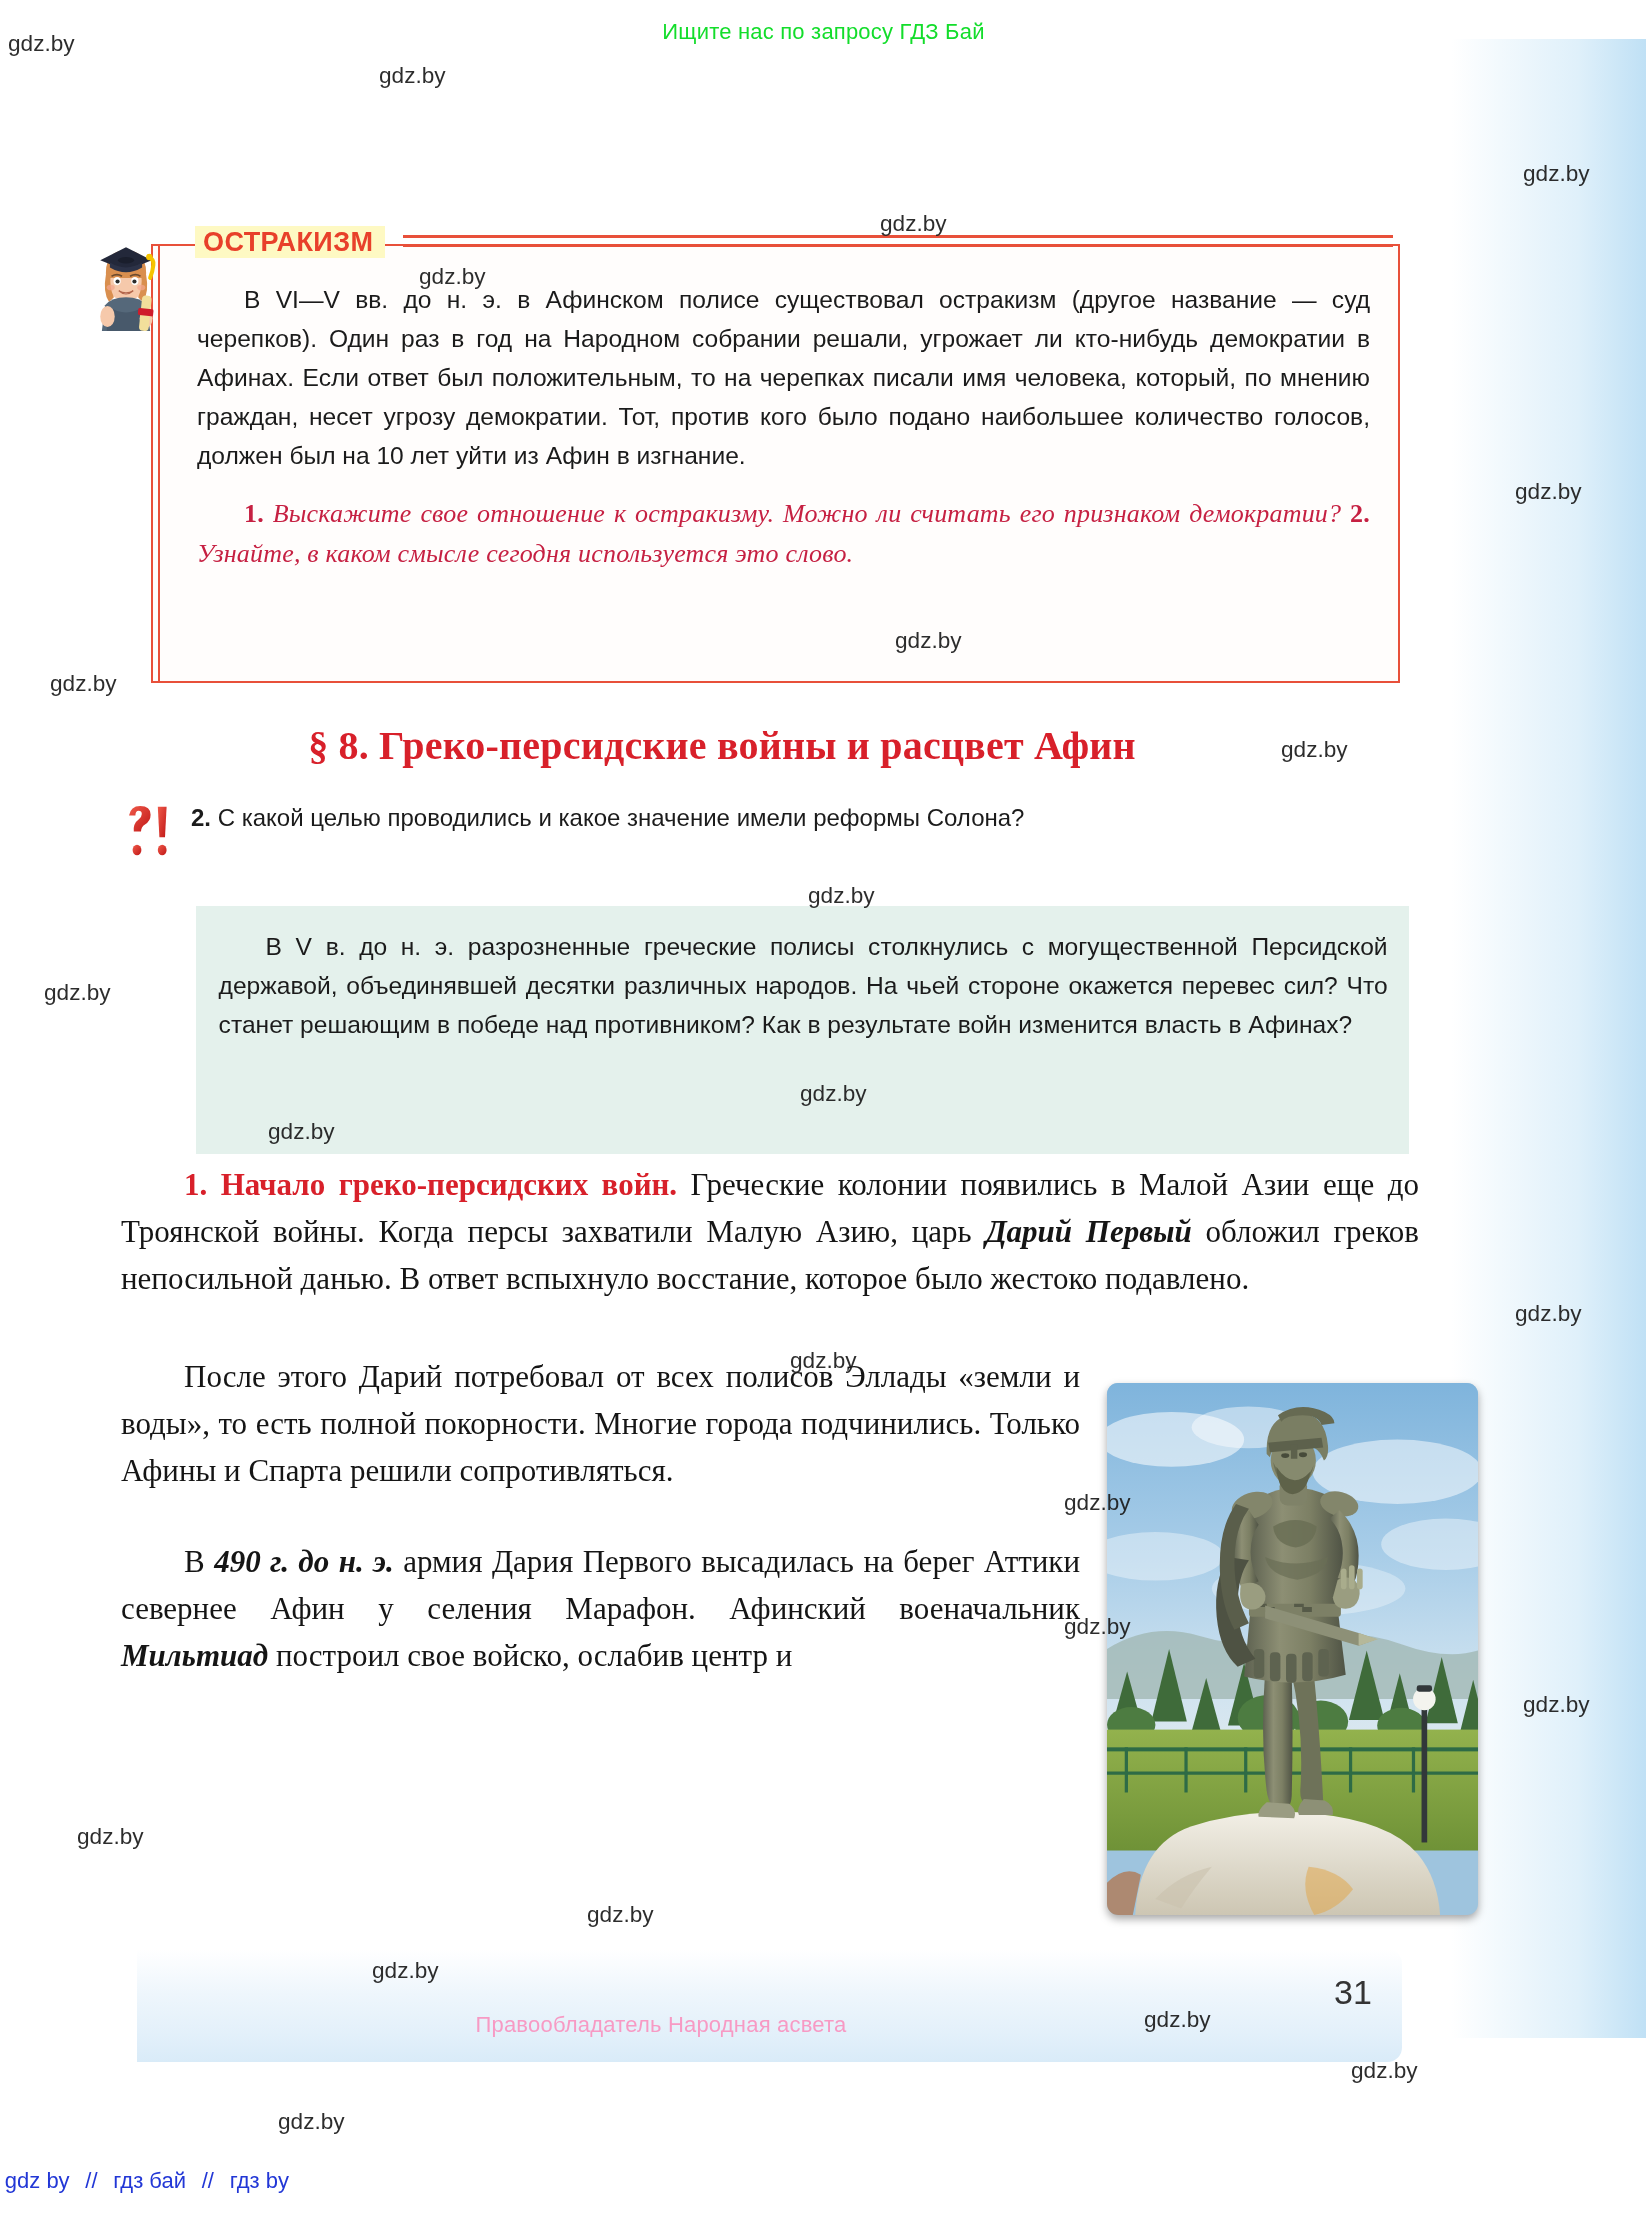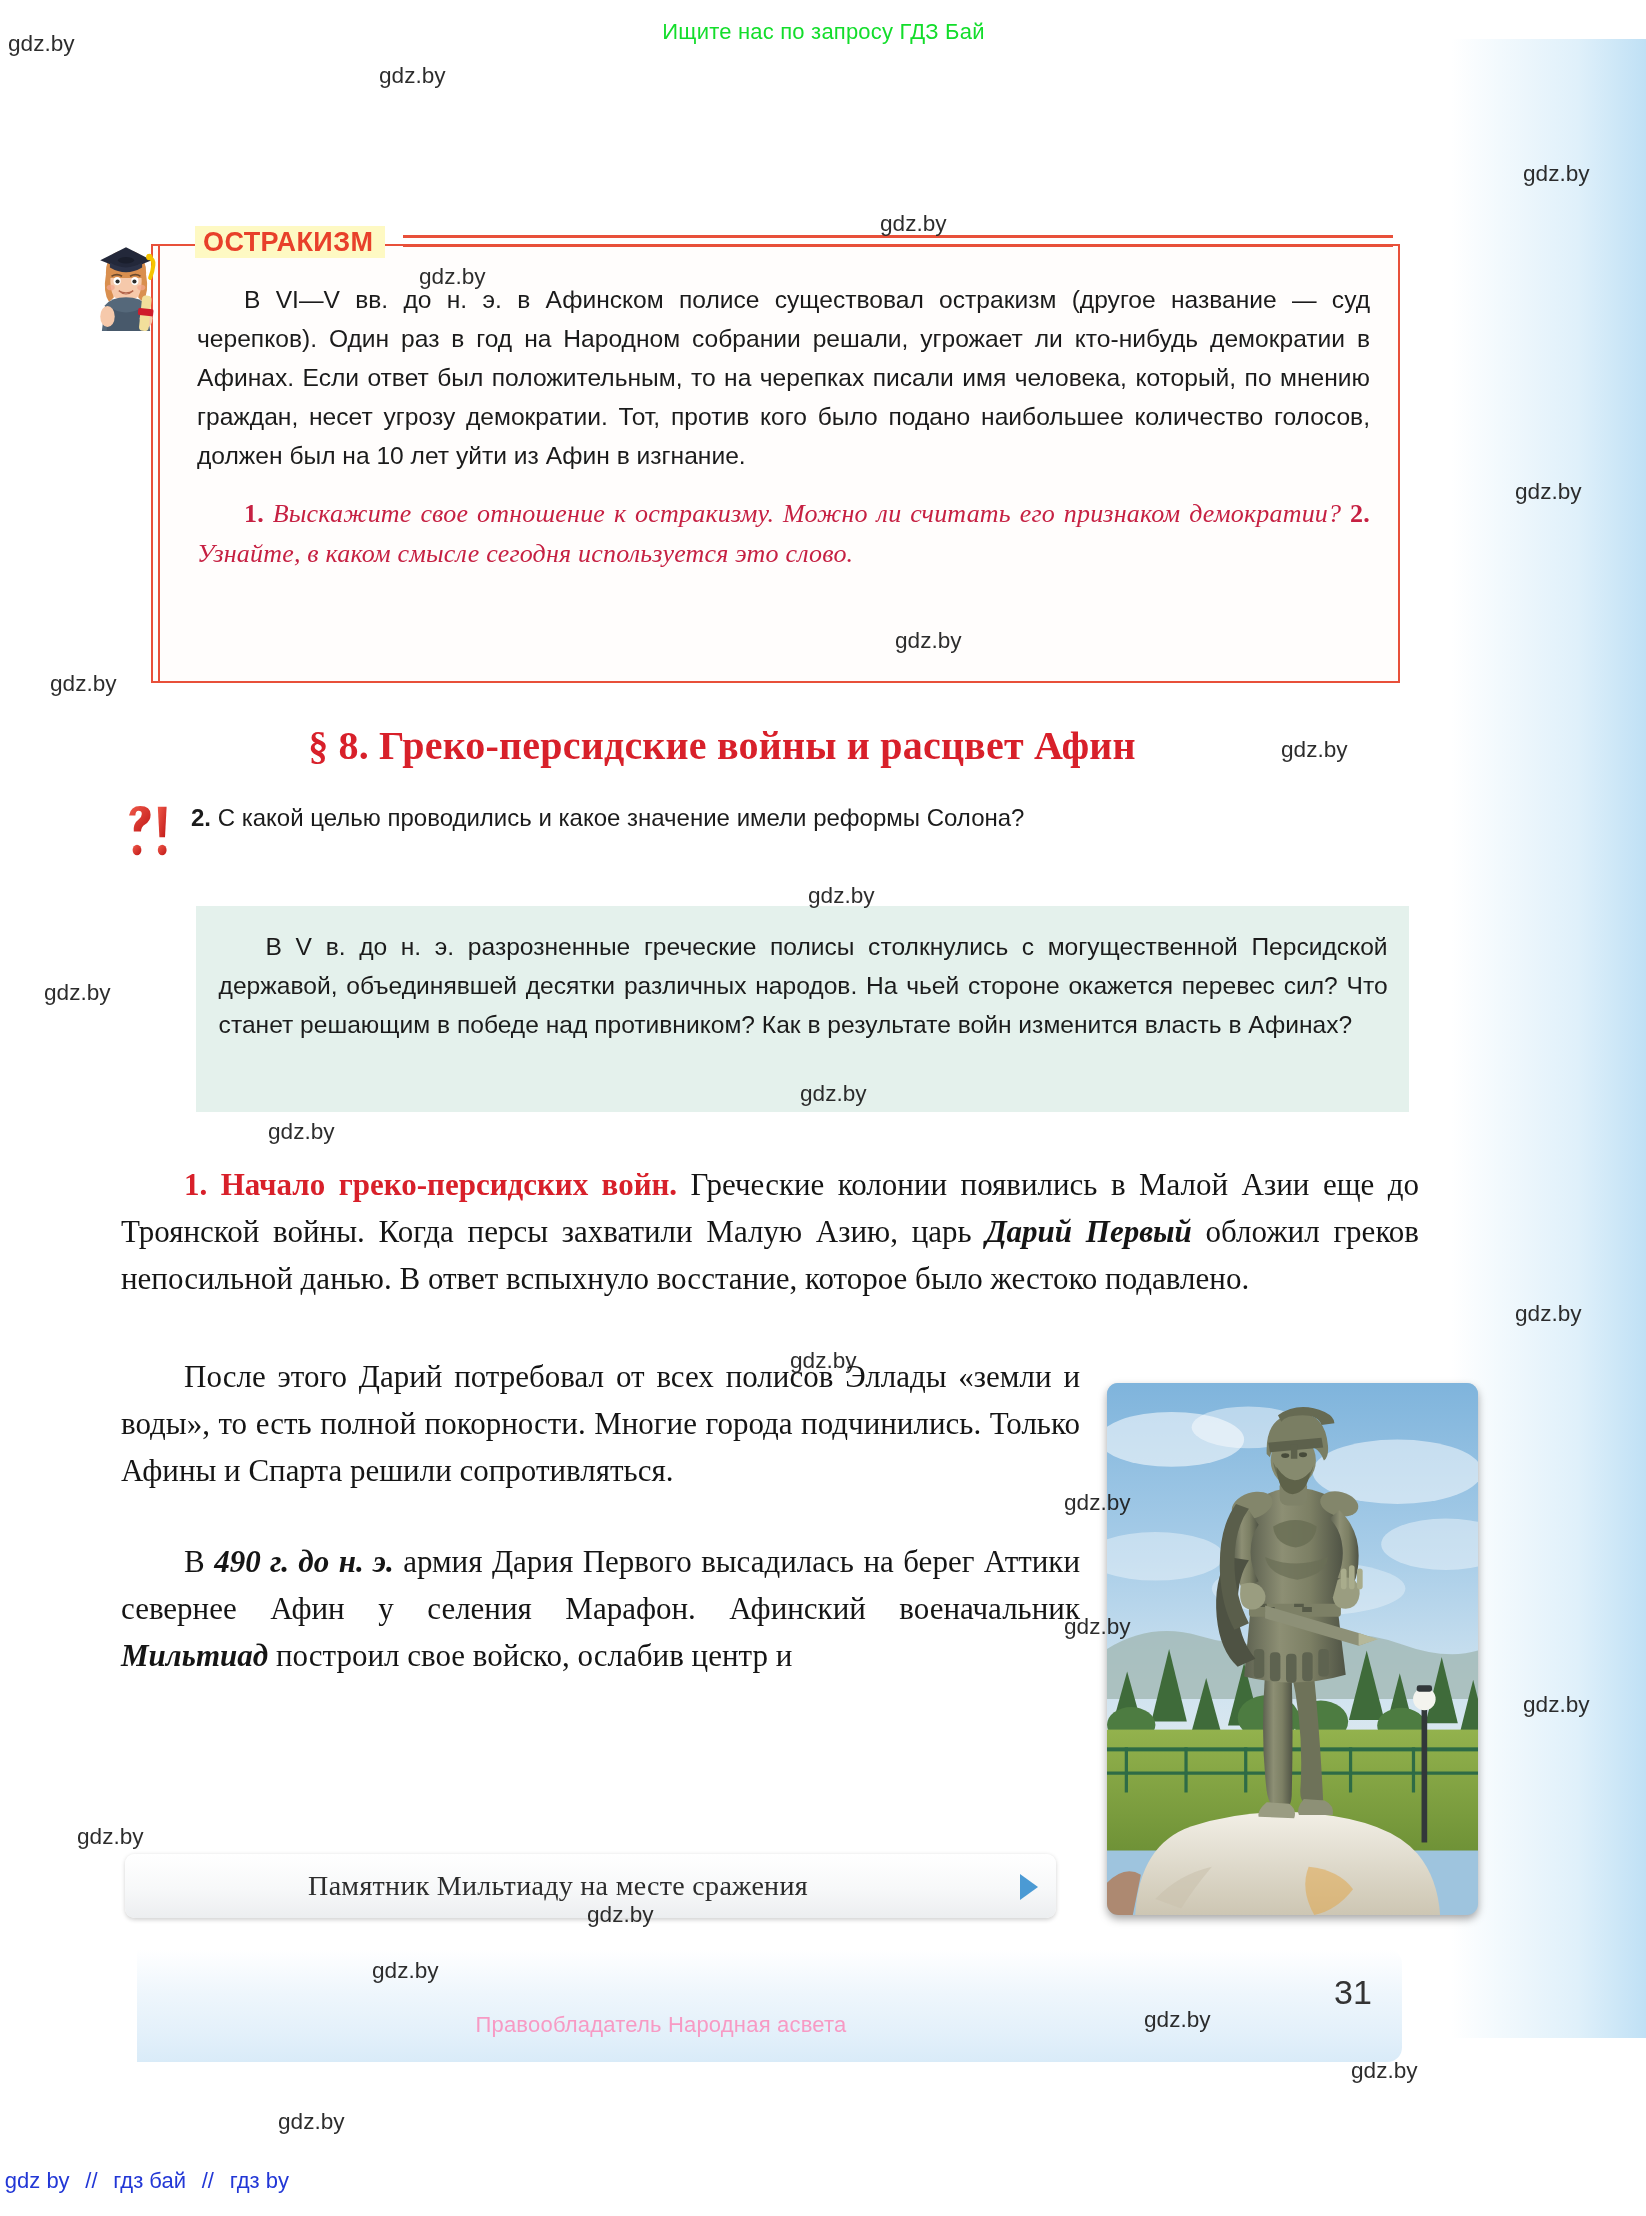--- a/index.html
+++ b/index.html
@@ -102,21 +102,21 @@
     text-align:justify;
   }
   .prequest b{font-weight:bold;}
   .prequest .ln{display:block;}
   .prequest .j{
     text-align:justify;text-align-last:justify;
   }
 
   
   .green-box{
-    position:absolute;left:196px;top:906px;width:1213px;height:206px;
+    position:absolute;left:196px;top:906px;width:1213px;height:248px;
     background:#e4f1ec;
     z-index:3;
   }
   .green-box .gb-text{
     position:absolute;left:22.6px;top:21px;width:1169px;
     font-family:"Liberation Sans", sans-serif;
     font-size:24.6px;line-height:39px;color:#1b1b1b;
     text-align:justify;text-indent:47px;
   }
 
@@ -427,24 +427,20 @@
         <path d="M198 88 q-2-46 34-50 q38-4 42 40 q1 14-5 18 q-8-22-36-22 q-28 0-31 18z" fill="#7a7e63"></path>
         <path d="M200 74 l66-6 l2 12 l-66 6z" fill="#5d614c"></path>
 
         <path d="M212 40 q26-18 58-4 q12 6 12 14 l-16 2 q-4-12-24-12 q-20 0-26 8z" fill="#666a52"></path>
 
         <path d="M228 76 l8 0 l0 18 l-8 0z" fill="#5d614c"></path>
       </g>
     </svg>
   </div>
 
-  <div class="caption-bar">
-    <div class="caption-text">Памятник Мильтиаду на месте сражения</div>
-    <div class="caption-arrow"></div>
-  </div>
 
   <div class="page-number">31</div>
   <div class="copyright">Правообладатель Народная асвета</div>
 </div>
 
 <div class="footer-links">
   <span>gdz by</span>
   <span>//</span>
   <span>гдз бай</span>
   <span>//</span>

